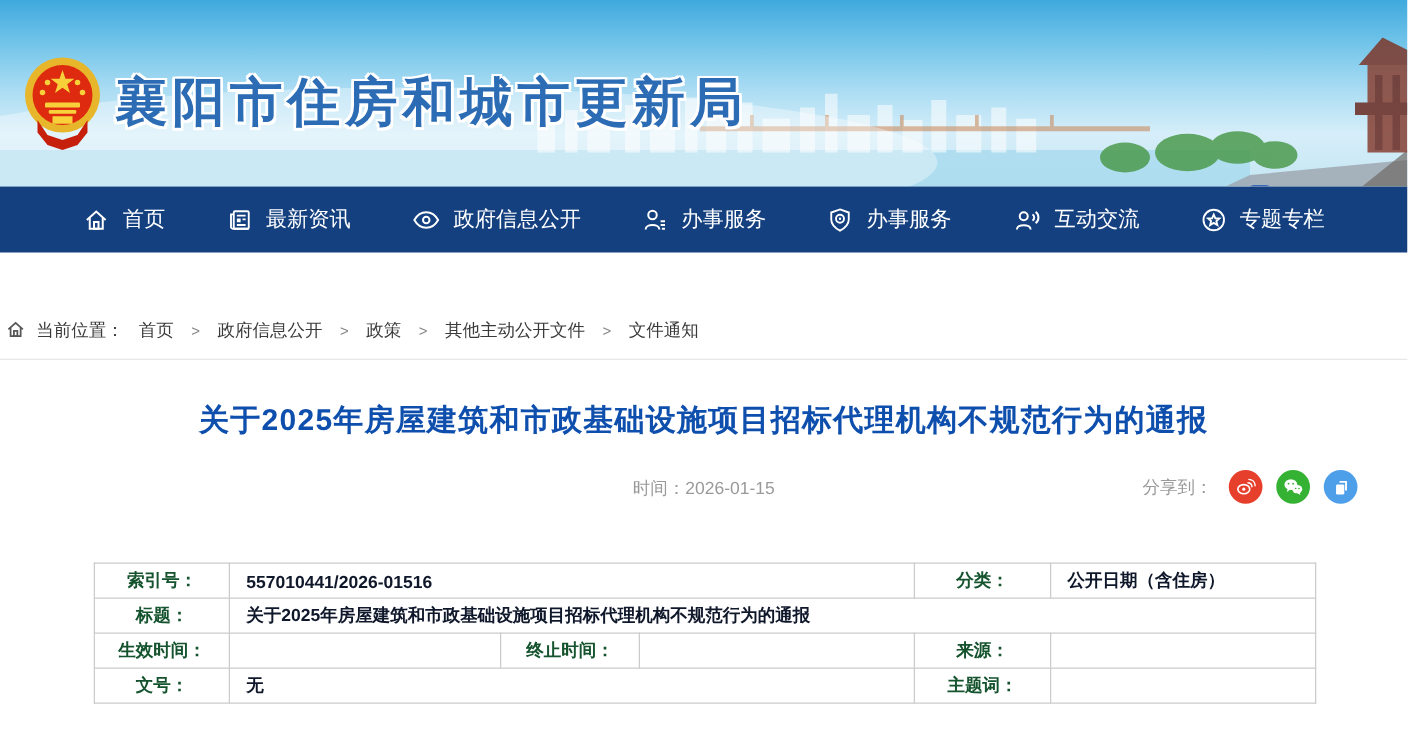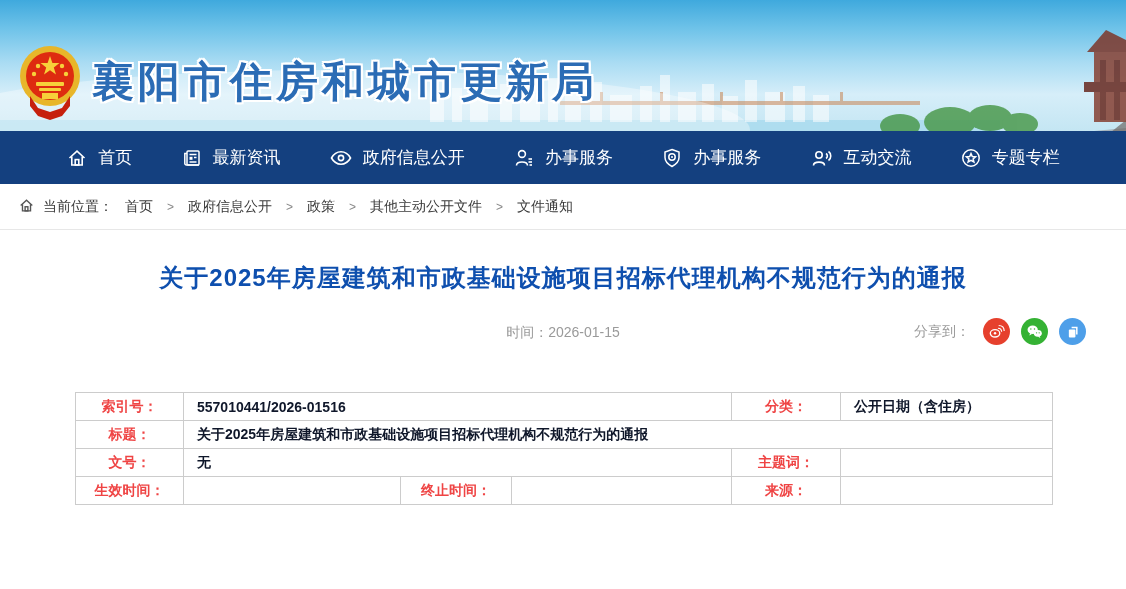--- a/index.html
+++ b/index.html
@@ -1,38 +1,38 @@
 <!DOCTYPE html>
 <html lang="zh"><head>
 <meta charset="utf-8">
 <style>
   * { margin:0; padding:0; box-sizing:border-box; }
   html,body { width:1126px; height:589px; overflow:hidden;
     font-family:"Liberation Sans","DejaVu Sans",sans-serif; background:#fff; }
 
   
-  .banner { position:relative; width:1126px; height:131px; overflow:hidden;
+  .banner { position:relative; width:1126px; height:149px; overflow:hidden;
     background:linear-gradient(180deg,#3fa9dd 0%,#6fc3e9 22%,#aadcf3 48%,#d6eef9 72%,#c4e6f3 100%); }
   .banner-art { position:absolute; left:0; top:0; width:1126px; height:173px; }
   .emblem { position:absolute; left:18px; top:44px; width:64px; height:78px; }
   .site-title { position:absolute; left:92px; top:54px; font-size:42px; font-weight:bold;
     letter-spacing:4px; color:#2b6cb5;
     text-shadow:-2px -2px 0 #fff,2px -2px 0 #fff,-2px 2px 0 #fff,2px 2px 0 #fff,
                 0 -2px 0 #fff,0 2px 0 #fff,-2px 0 0 #fff,2px 0 0 #fff; }
 
   
   .navbar { width:1126px; height:53px; background:#14407f; display:flex;
     align-items:center; justify-content:space-evenly; padding:0 18px; }
   .nav-item { display:flex; align-items:center; gap:10px; color:#fff;
     font-size:17px; cursor:pointer; white-space:nowrap; }
   .nav-item svg { display:block; }
 
   
   .breadcrumb { width:1126px; height:46px; background:#fff; border-bottom:1px solid #e7e7e7;
-    display:flex; align-items:center; padding:0 18px; font-size:14px; color:#444; }
+    display:flex; align-items:center; padding:0 4px; font-size:14px; color:#444;margin-top:40px; }
   .breadcrumb .crumb { margin:0 12px; color:#3a3a3a; cursor:pointer; white-space:nowrap; }
   .breadcrumb .sep { color:#888; font-size:12px; margin:0 2px; }
   .breadcrumb .prefix { margin-left:8px; color:#3a3a3a; }
 
   
   .content { width:1126px; background:#fff;margin-top:20px; }
   .article-title { margin-top:32px; text-align:center; font-size:24px; font-weight:bold;
     color:#0e4fae; letter-spacing:1px; }
   .meta-row { position:relative; height:30px; margin-top:24px; }
   .meta-time { position:absolute; left:0; right:0; text-align:center; top:6px;
@@ -43,21 +43,21 @@
     align-items:center; justify-content:center; cursor:pointer; }
   .share-weibo { background:#e6402d; }
   .share-wechat { background:#35b234; }
   .share-copy { background:#4e9fe9; }
 
   
   .info-table { border-collapse:collapse; table-layout:fixed; width:977px;
     margin:44px 0 0 75px; }
   .info-table td { border:1px solid #ccc; height:28px; font-size:14px; color:#0f172a;
     overflow:hidden; white-space:nowrap;font-weight:bold; }
-  .info-table td.lbl { font-weight:bold; text-align:center; color:#ef4444; }
+  .info-table td.lbl { font-weight:bold; text-align:center; color:#14532d; }
   .info-table td.val { padding-left:13px; }
 </style>
 </head>
 <body>
 
 <div class="banner">
   <svg class="banner-art" viewBox="0 0 1126 173" preserveAspectRatio="none">
 
     <rect x="0" y="120" width="1000" height="53" fill="#a5d9ee" opacity="0.75"></rect>
 
@@ -278,28 +278,28 @@
       <td class="lbl">索引号：</td>
       <td class="val" colspan="3">557010441/2026-01516</td>
       <td class="lbl">分类：</td>
       <td class="val">公开日期（含住房）</td>
     </tr>
     <tr>
       <td class="lbl">标题：</td>
       <td class="val" colspan="5">关于2025年房屋建筑和市政基础设施项目招标代理机构不规范行为的通报</td>
     </tr>
     <tr>
-      <td class="lbl">文号：</td>
-      <td class="val" colspan="3">无</td>
-      <td class="lbl">主题词：</td>
-      <td class="val"></td>
-    </tr>
-    <tr>
       <td class="lbl">生效时间：</td>
       <td class="val"></td>
       <td class="lbl">终止时间：</td>
       <td class="val"></td>
       <td class="lbl">来源：</td>
       <td class="val"></td>
     </tr>
+    <tr>
+      <td class="lbl">文号：</td>
+      <td class="val" colspan="3">无</td>
+      <td class="lbl">主题词：</td>
+      <td class="val"></td>
+    </tr>
   </tbody>
     </table>
 </div>
 
 </body></html>

